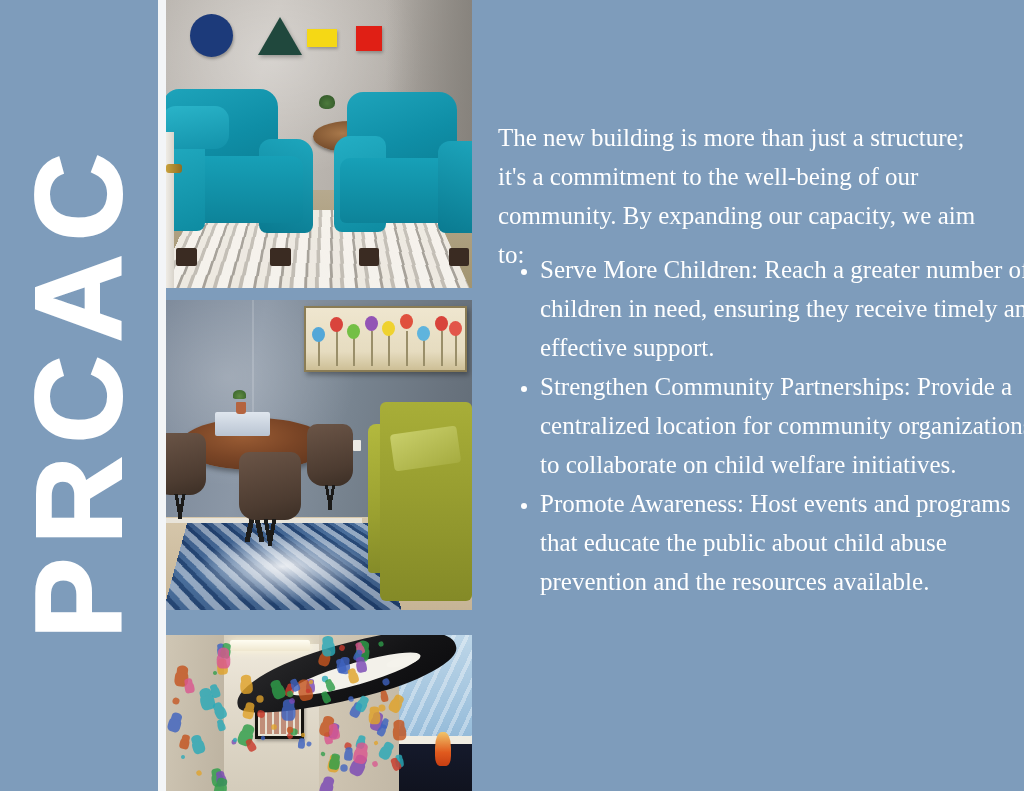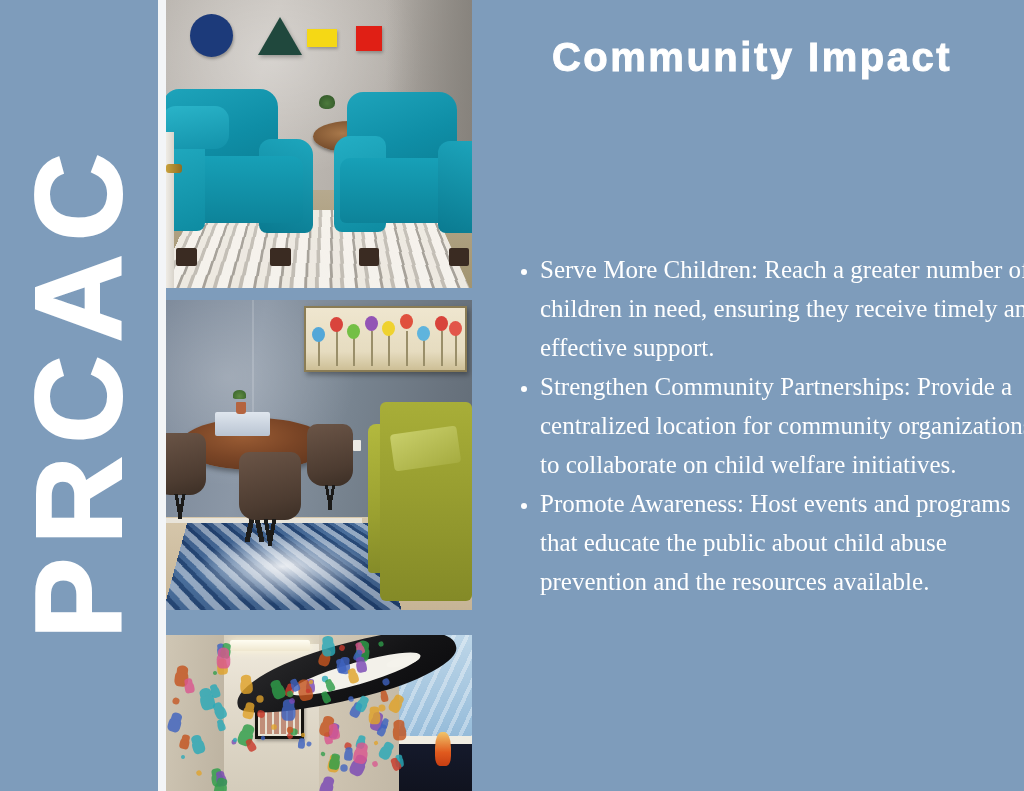--- a/index.html
+++ b/index.html
@@ -646,21 +646,21 @@
           <div class="dot" style="left: 59.4178%; top: 38.9255%; background: rgb(63, 99, 192); transform: rotate(-7deg) scale(0.93);"></div>
           <div class="hand" style="left: 69.7352%; top: 53.2526%; background: rgb(63, 99, 192); transform: rotate(20deg) scale(0.61);"></div>
           <div class="hand" style="left: 50.644%; top: 36.4665%; background: rgb(47, 158, 74); transform: rotate(-25deg) scale(0.7);"></div>
           <div class="hand" style="left: 74.4158%; top: 58.0542%; background: rgb(196, 85, 32); transform: rotate(-4deg) scale(1.21);"></div>
           <div class="dot" style="left: 69.4828%; top: 44.9385%; background: rgb(224, 163, 42); transform: rotate(-11deg) scale(1.16);"></div>
         </div>
     </div>
   </div>
 
   <div id="text-panel">
-    <h1 id="page-title">Community Impact</h1>
+    <p id="intro-paragraph">The new building is more than just a structure; it's a commitment to the well-being of our community. By expanding our capacity, we aim to:</p>
     <ul id="impact-list">
         <li>Serve More Children: Reach a greater number of children in need, ensuring they receive timely and effective support.</li>
         <li>Strengthen Community Partnerships: Provide a centralized location for community organizations to collaborate on child welfare initiatives.</li>
         <li>Promote Awareness: Host events and programs that educate the public about child abuse prevention and the resources available.</li>
       </ul>
   </div>
 
 </div>
 
 </body></html>

